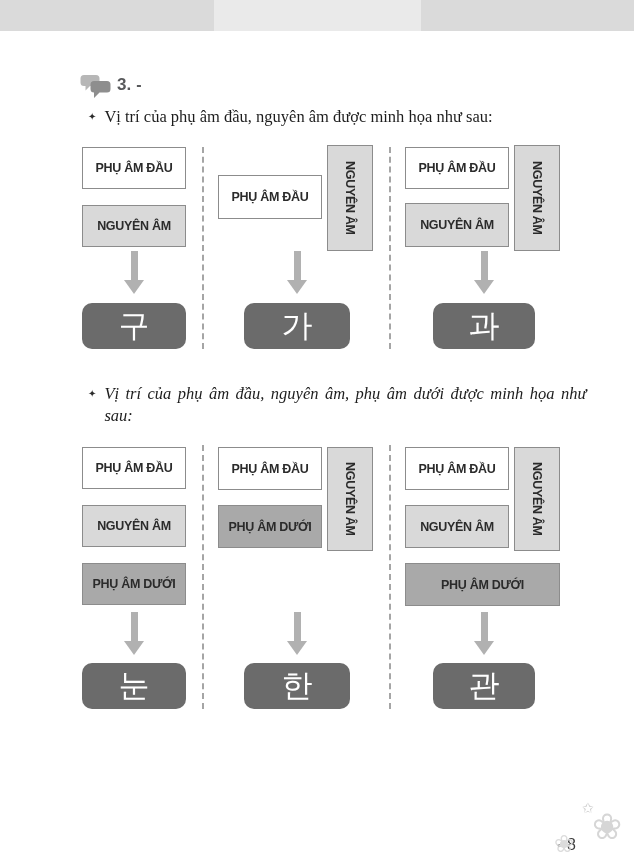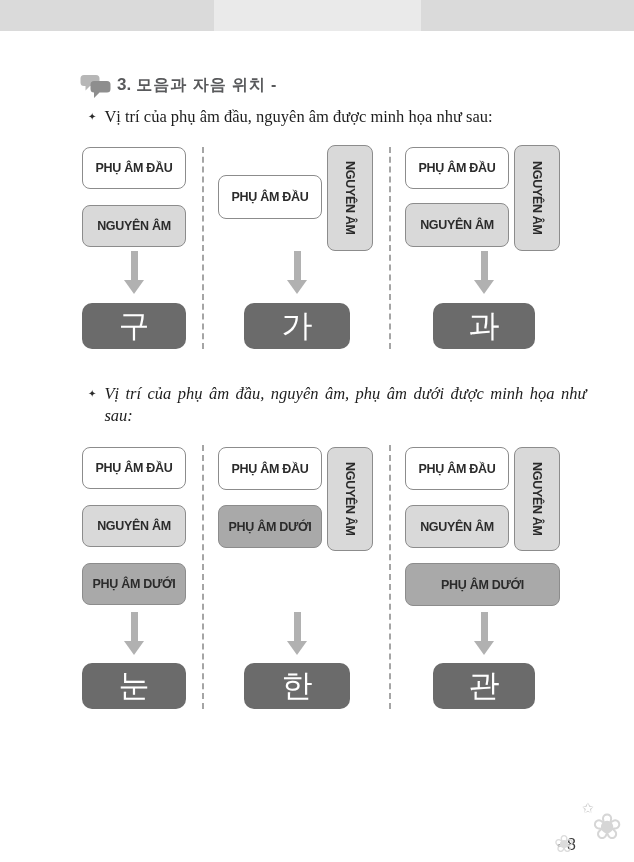--- a/index.html
+++ b/index.html
@@ -28,21 +28,21 @@
   .bullet1{left:88px;top:106px;}
   .bullet2{left:88px;top:383px;}
 
   
   .drow{position:absolute;left:0;width:634px;}
   .row1{top:145px;height:206px;}
   .row2{top:445px;height:266px;}
   .vdash{position:absolute;width:0;border-left:2px dashed #a5a5a5;}
 
   .lbox{
-    position:absolute;box-sizing:border-box;border:1.5px solid #8c8c8c;border-radius:8px;
+    position:absolute;box-sizing:border-box;border:1.5px solid #8c8c8c;border-radius:0;
     display:flex;align-items:center;justify-content:center;
     font-family:"Liberation Sans",sans-serif;font-weight:bold;font-size:12.5px;
     letter-spacing:-0.3px;color:#2b2b2b;background:#fff;text-align:center;
   }
   .lbox.light{background:#d9d9d9;}
   .lbox.medium{background:#a9a9a9;}
   .vbox{writing-mode:vertical-rl;padding:4px 0;}
 
   .syl{
     position:absolute;height:46px;border-radius:10px;background:#6b6b6b;
@@ -79,21 +79,20 @@
     <div class="seg2"></div>
     <div class="seg3"></div>
   </div>
 
   <div class="heading">
     <svg class="bubbles" viewBox="0 0 32 24">
       <path d="M4 1 h12 a3.5 3.5 0 0 1 3.5 3.5 v4 a3.5 3.5 0 0 1 -3.5 3.5 h-6 l-4.5 4.5 v-4.5 h-1.5 a3.5 3.5 0 0 1 -3.5 -3.5 v-4 a3.5 3.5 0 0 1 3.5 -3.5 z" fill="#b7b7b7"></path>
       <path d="M14 7 h13 a3.5 3.5 0 0 1 3.5 3.5 v4.5 a3.5 3.5 0 0 1 -3.5 3.5 h-7.5 l-5.5 5.5 v-5.5 a3.5 3.5 0 0 1 -3.5 -3.5 v-4.5 a3.5 3.5 0 0 1 3.5 -3.5 z" fill="#8e8e8e"></path>
     </svg>
     <span class="h-num">3.</span>
-    <span class="h-kor">모음과 자음 위치</span>
     <span class="h-sep">-</span>
   </div>
 
   <div class="bullet bullet1">
     <span class="marker">✦</span>
     <div class="btext">Vị trí của phụ âm đầu, nguyên âm được minh họa như sau:</div>
   </div>
 
   <div class="drow row1">
     <div class="vdash" style="left:202px;top:2px;height:202px;"></div>

